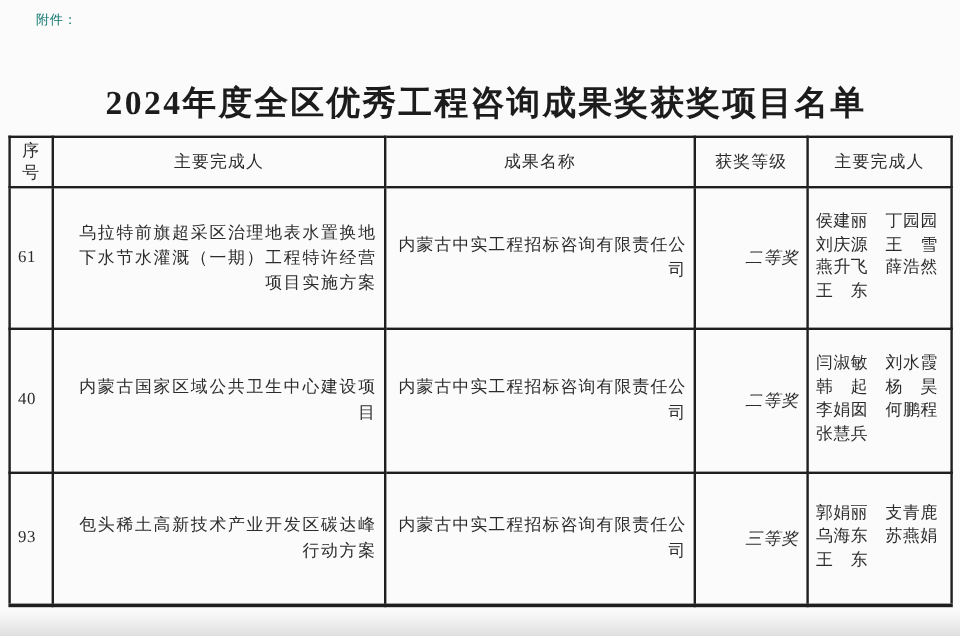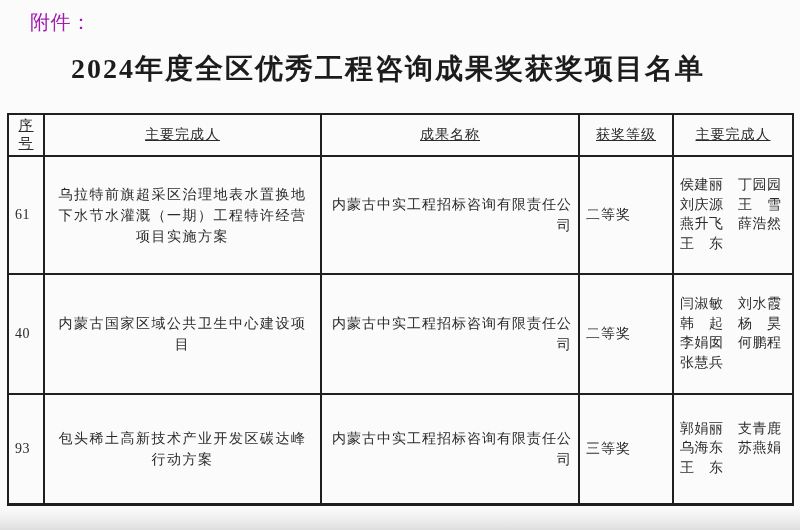--- a/index.html
+++ b/index.html
@@ -18,30 +18,30 @@
   .page {
     position: absolute;
     left: 0; top: 0;
     width: 800px;
     height: 530px;
   }
   .attachment {
     position: absolute;
     left: 30px;
     top: 9px;
-    font-size: 20px;
+    font-size: 11px;
     letter-spacing: 0.5px;
-    color: #a21caf;
+    color: #0f766e;
   }
   .title {
     position: absolute;
     left: 0;
     top: 50px;
     width: 776px;
-    margin: 0;
+    margin: 17px;
     text-align: center;
     font-size: 28px;
     font-weight: bold;
     letter-spacing: 2px;
     color: #1c1c1c;
     white-space: nowrap;
   }
   table.awards {
     position: absolute;
     left: 7px;
@@ -57,46 +57,47 @@
     padding: 2px 6px;
     vertical-align: middle;
     font-weight: normal;
     font-size: 14px;
     color: #2b2b2b;
   }
   table.awards {
     border: 2px solid #1f1f1f;
     border-bottom-width: 3px;
   }
-  tr.hdr { height: 42px; text-decoration: underline; }
+  tr.hdr { height: 42px; }
   tr.r0  { height: 118px; }
   tr.r1  { height: 120px; }
   tr.r2  { height: 110px; }
   th {
     text-align: center;
     letter-spacing: 1px;
   }
   td.c-no {
     letter-spacing: 0.5px;
   }
   td.c-name {
-    text-align: center;
+    text-align: right;
     letter-spacing: 1.5px;
     line-height: 21px;
     padding: 2px 8px;
   }
   td.c-unit {
     text-align: right;
     letter-spacing: 1px;
     line-height: 21px;
     padding: 2px 20px;
   }
   td.c-award {
-    text-align: left;
+    text-align: right;
     letter-spacing: 1px;
+    font-style: italic;
   }
   td.c-people {
     text-align: left;
     padding: 2px 4px 2px 6px;
     font-size: 13.5px;
     font-family: Liberation Mono, monospace;
   }
   .pline {
     line-height: 19.5px;
     white-space: pre;

